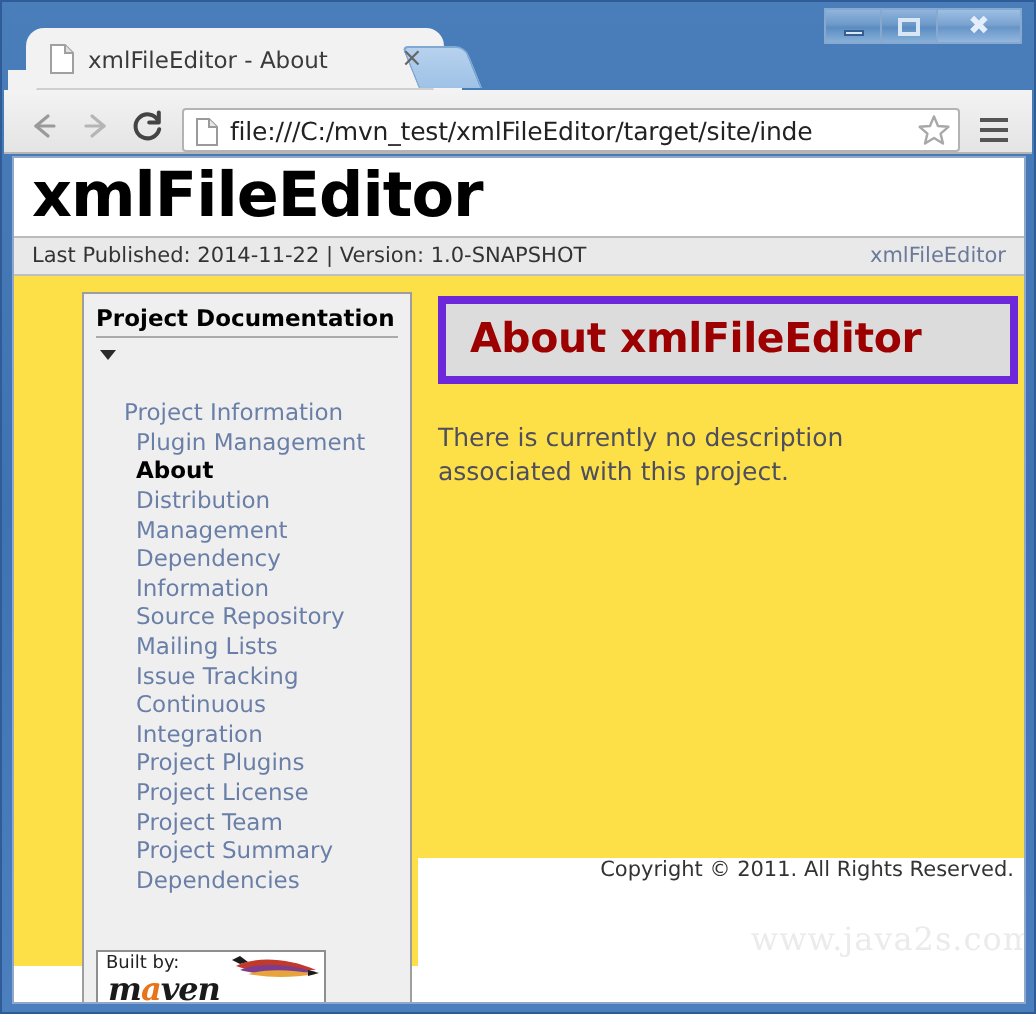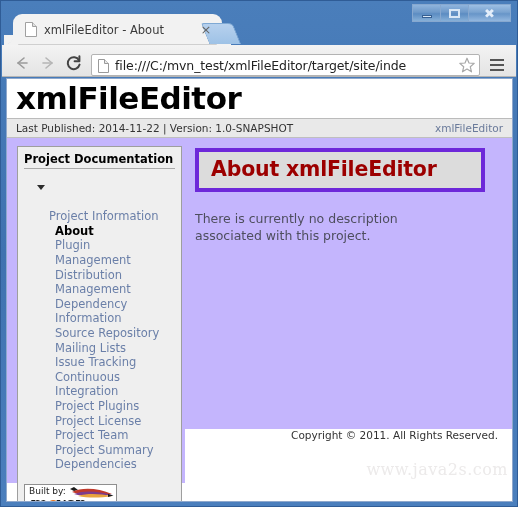--- a/index.html
+++ b/index.html
@@ -247,23 +247,24 @@
     color: #333;
     font-family: "DejaVu Sans", sans-serif;
   }
   .publishbar .right-link {
     color: #6a7a9a;
   }
 
   
   .page-body {
     display: flex;
-    background: #c4b5fd;
+    background: #fde047;
     height: 345px;
     box-sizing: border-box;
+    padding-left: 24px;
   }
 
   .sidebar {
     width: 178px;
     flex: none;
     padding: 8px 0 0 10px;
     box-sizing: border-box;
   }
   .nav-box {
     border: 1px solid #9e9e9e;
@@ -274,21 +275,21 @@
   }
   .nav-head {
     font-size: 11.5px;
     font-weight: bold;
     color: #000;
     border-bottom: 1px solid #aaa;
     padding-bottom: 2px;
     margin-bottom: 1px;
     font-family: "DejaVu Sans", sans-serif;
   }
-  .nav-list { list-style: none; margin: 11px; padding: 0; }
+  .nav-list { list-style: none; margin: 0; padding: 0; }
   .nav-item {
     font-size: 11.5px;
     line-height: 14.6px;
     color: #6a7fa8;
     font-family: "DejaVu Sans", sans-serif;
     white-space: pre-line;
     cursor: default;
   }
   .nav-item.top { padding-left: 14px; position: relative; }
   .nav-item.top .tri {
@@ -301,22 +302,22 @@
     border-top: 5px solid #2b2b2b;
   }
   .nav-item.child { padding-left: 20px; }
   .nav-item.child.current {
     color: #000;
     font-weight: bold;
   }
 
   
   .maven-badge {
-    margin-top: 12px;
-    width: 93px;
+    margin-top: 28px;
+    width: 115px;
     height: 30px;
     border: 1px solid #8f8f8f;
     background: #fff;
     position: relative;
     box-sizing: border-box;
     overflow: hidden;
   }
   .mb-built {
     position: absolute;
     left: 4px; top: 1px;
@@ -490,22 +491,22 @@
       <div class="page-body">
 
         <div class="sidebar">
           <div class="nav-box">
             <div class="nav-head">Project Documentation</div>
             <ul class="nav-list">
               <li class="nav-item top">
                 <span class="tri"></span>
                 <span>Project Information</span>
               </li>
+              <li class="nav-item child">Plugin Management</li>
               <li class="nav-item child current">About</li>
-              <li class="nav-item child">Plugin Management</li>
               <li class="nav-item child">Distribution
   Management</li>
               <li class="nav-item child">Dependency
   Information</li>
               <li class="nav-item child">Source Repository</li>
               <li class="nav-item child">Mailing Lists</li>
               <li class="nav-item child">Issue Tracking</li>
               <li class="nav-item child">Continuous
   Integration</li>
               <li class="nav-item child">Project Plugins</li>

